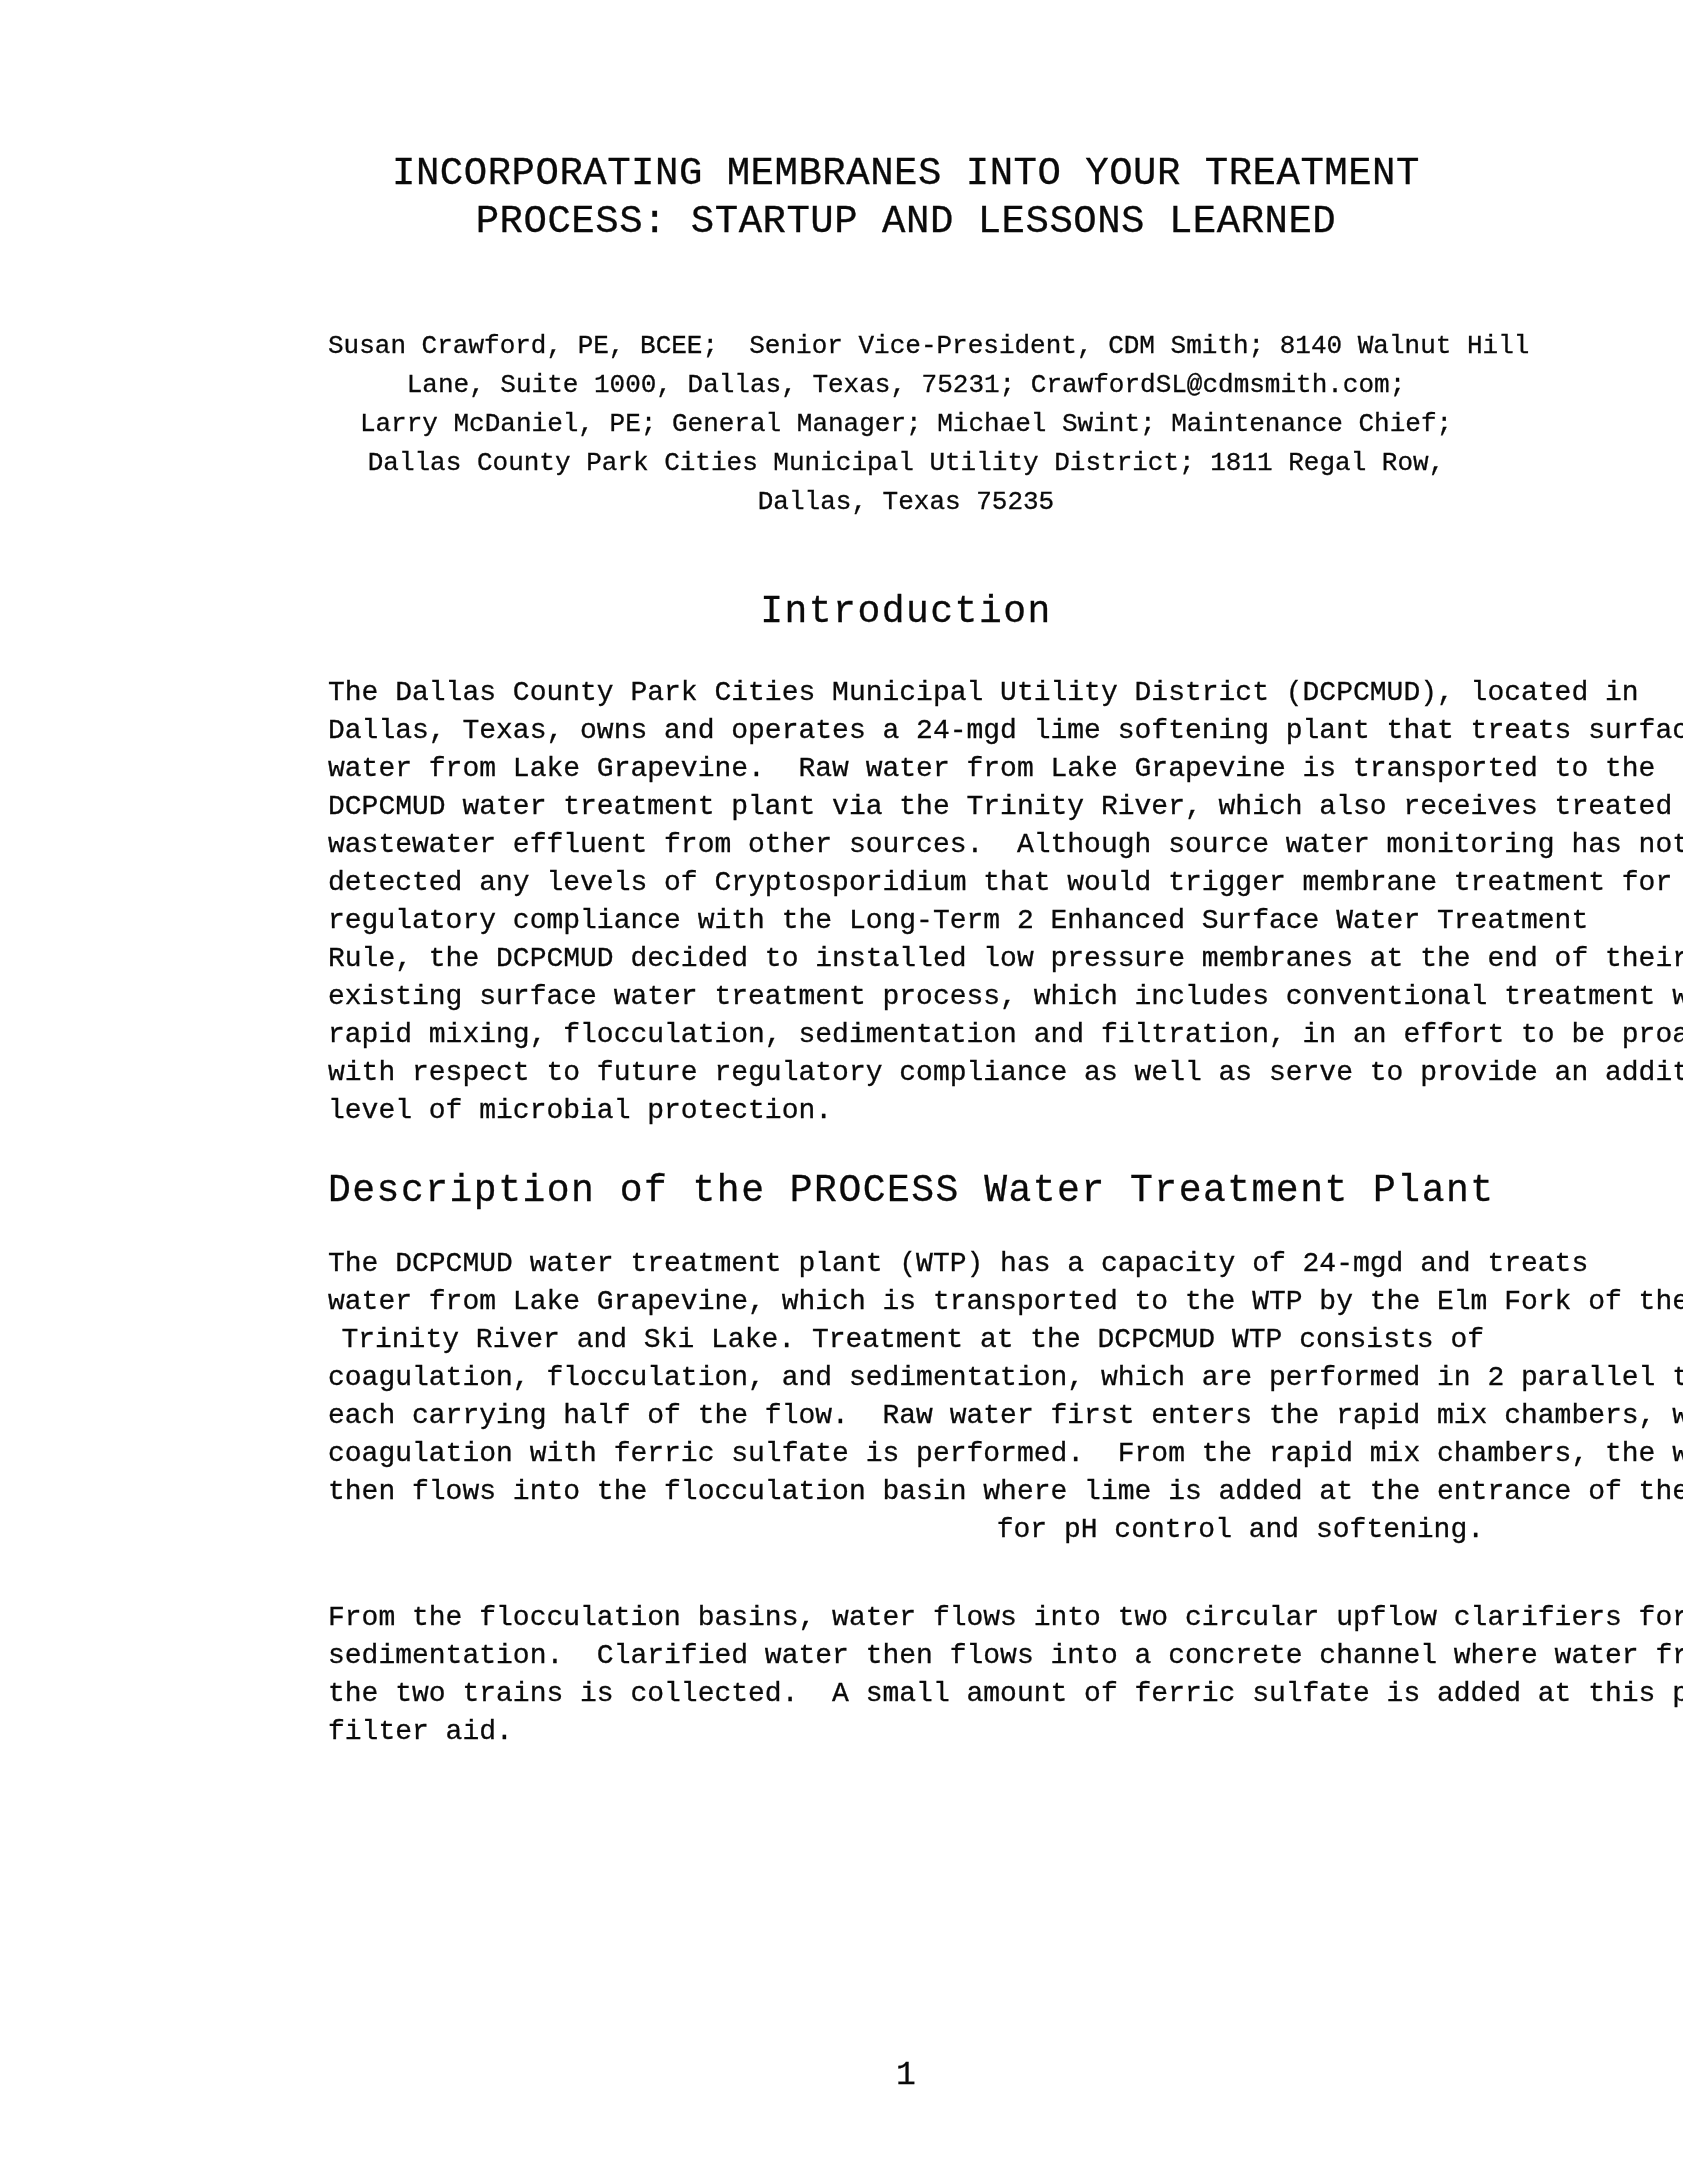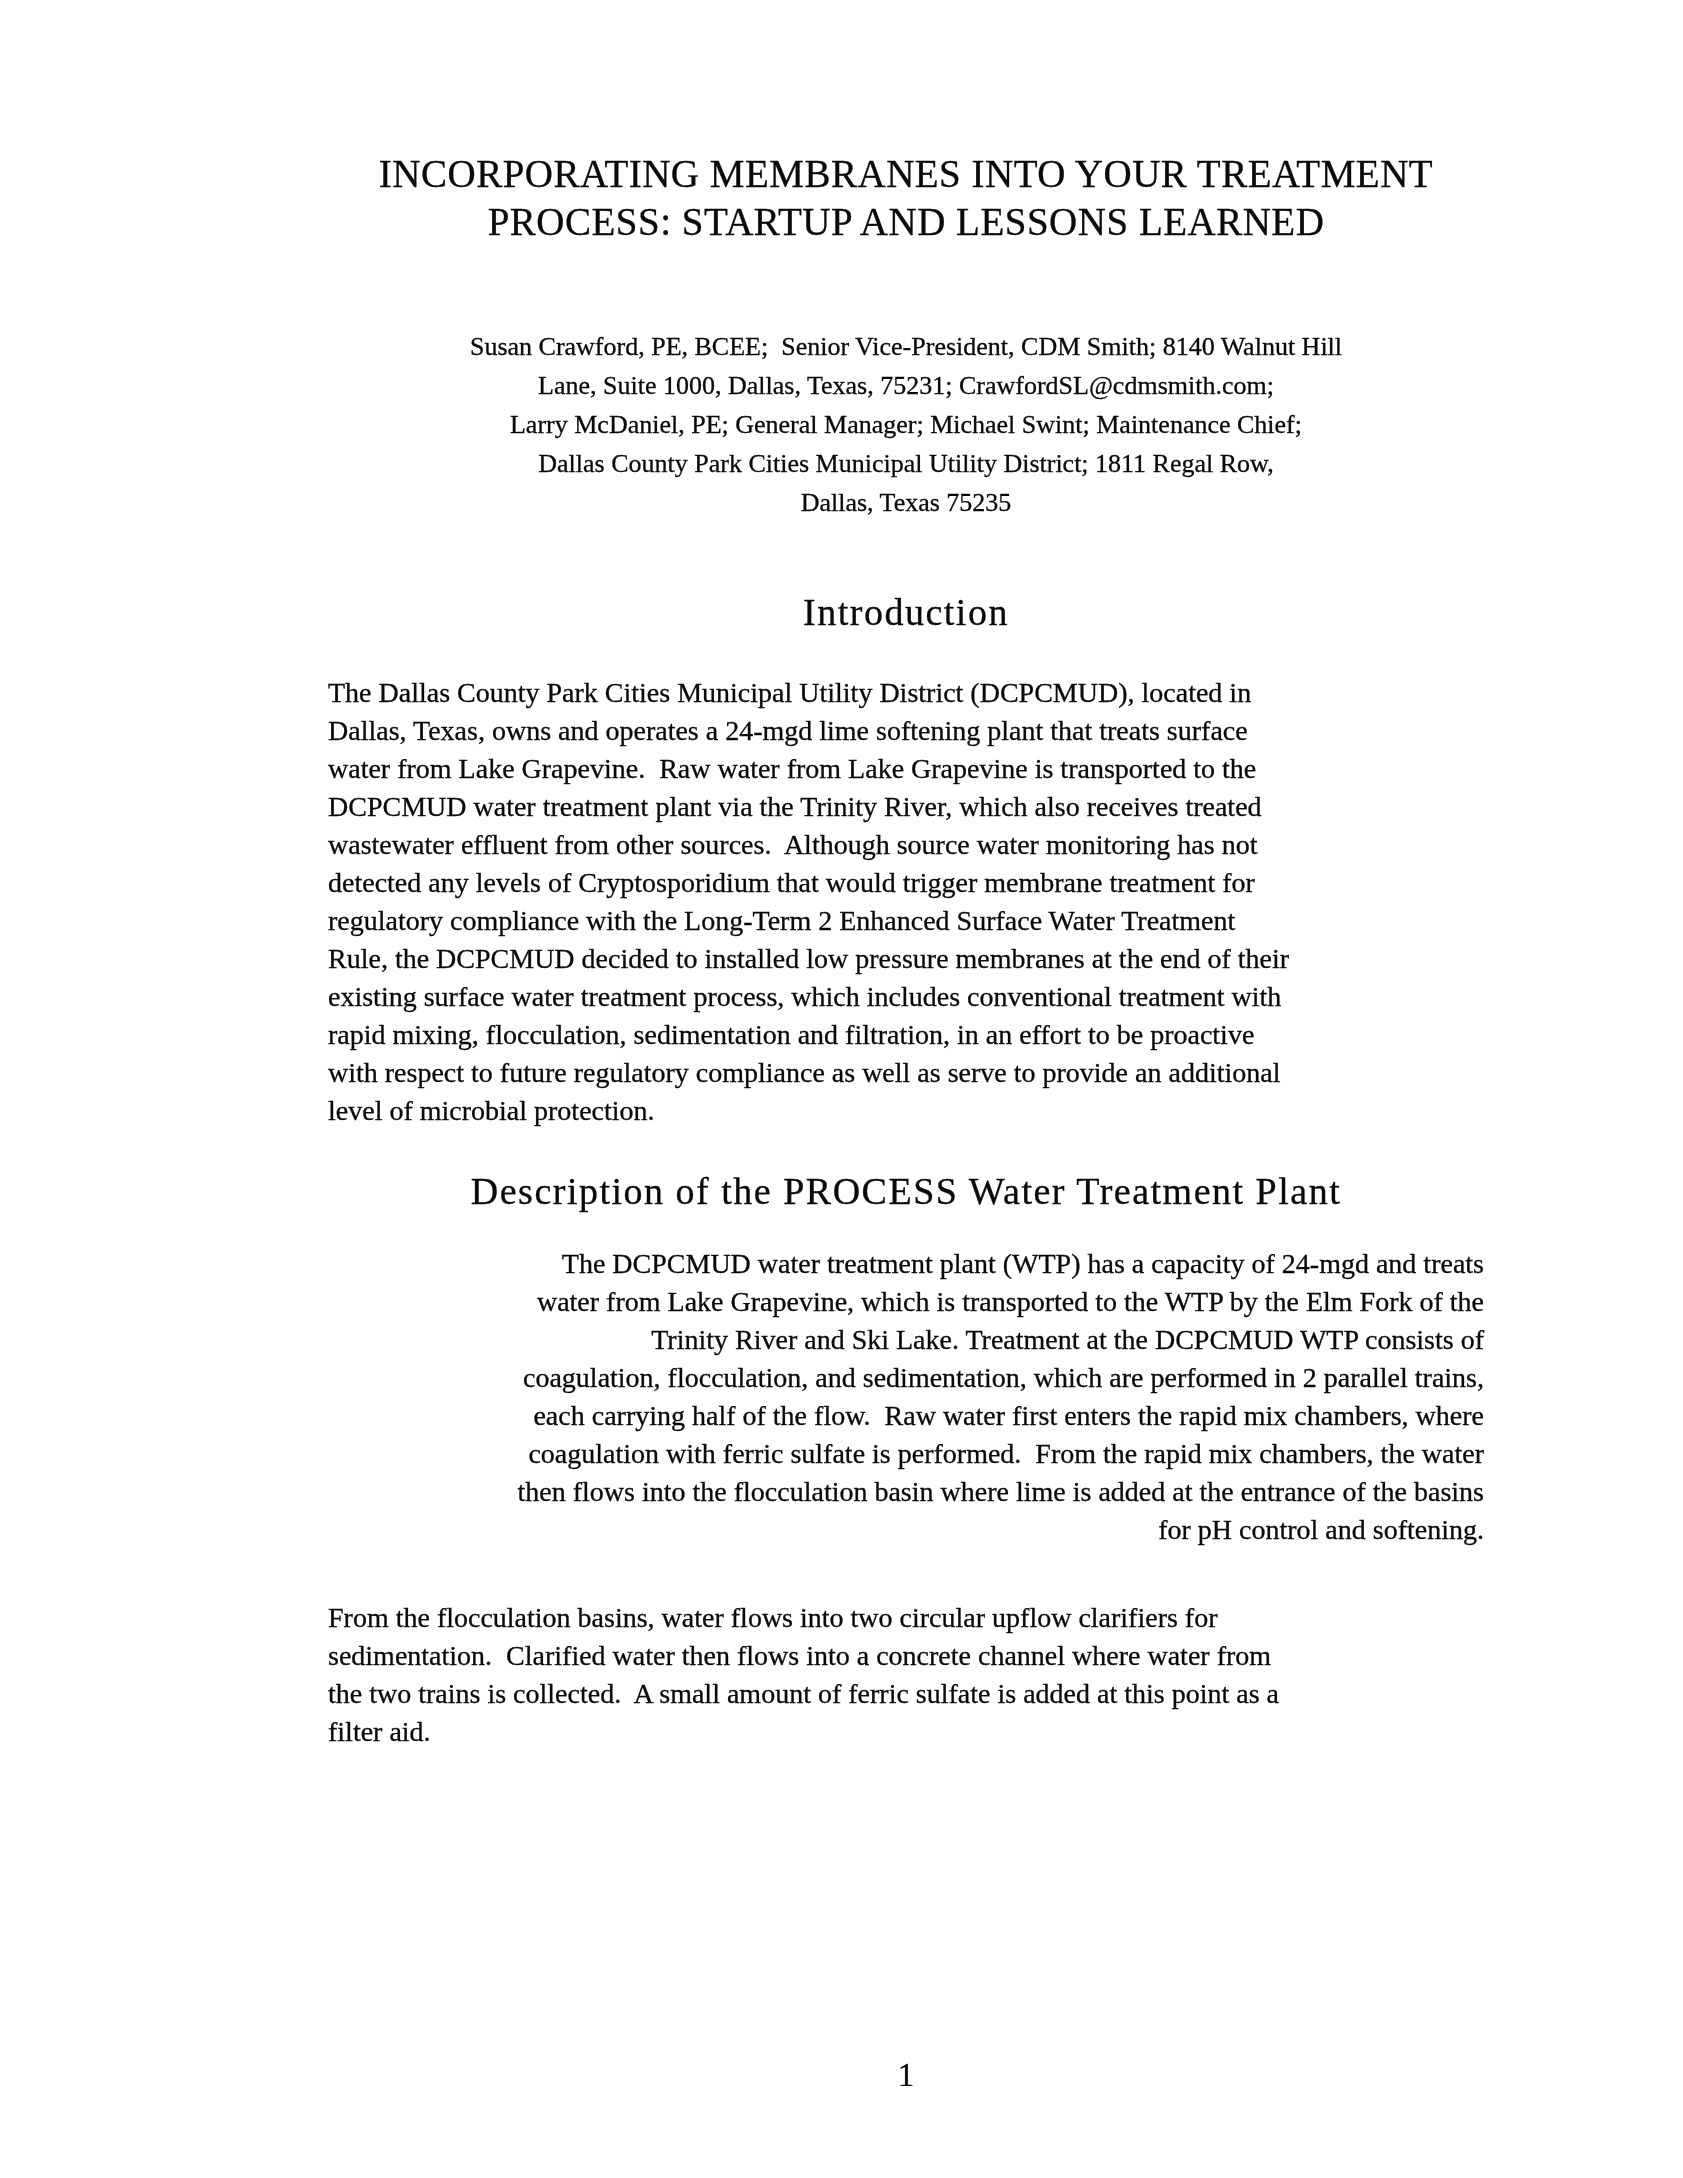--- a/index.html
+++ b/index.html
@@ -12,20 +12,21 @@
     height: 2178px;
     font-family: "Liberation Serif", "DejaVu Serif", serif;
     color: #0a0a0a;
   }
   .page {
     position: relative;
     width: 1683px;
     height: 2086px;
     background: #ffffff;
     overflow: hidden;
+    font-family: Liberation Mono, monospace;
   }
   .content {
     position: absolute;
     left: 328px;
     top: 0;
     width: 1156px;
     display: flow-root;
   }
   .doc-title {
     margin: 150px 0 0 0;

